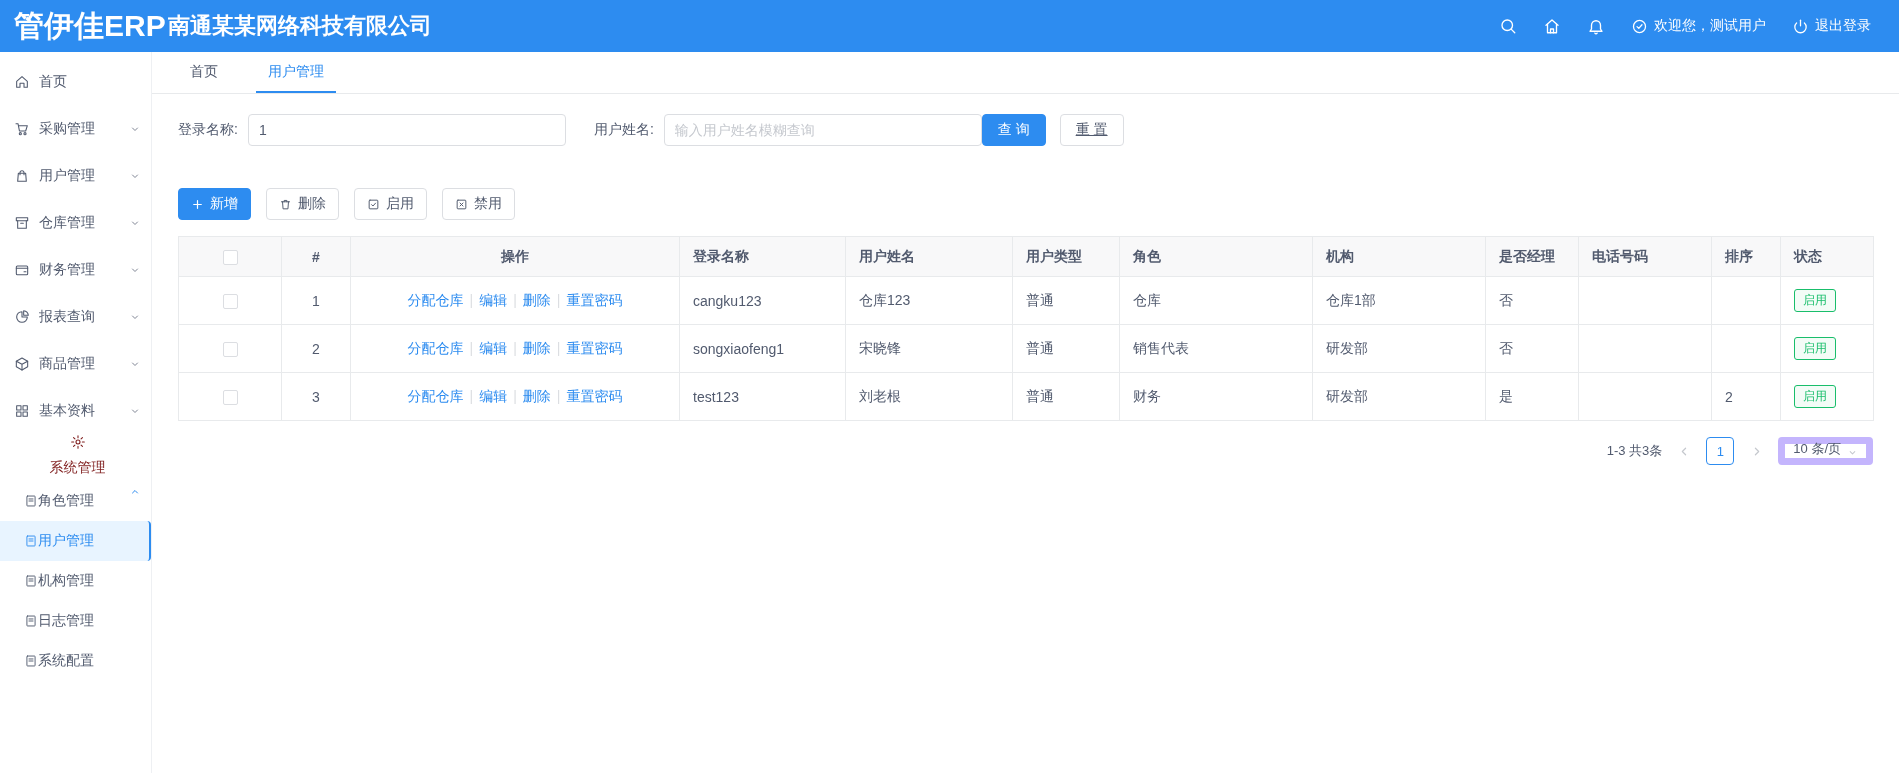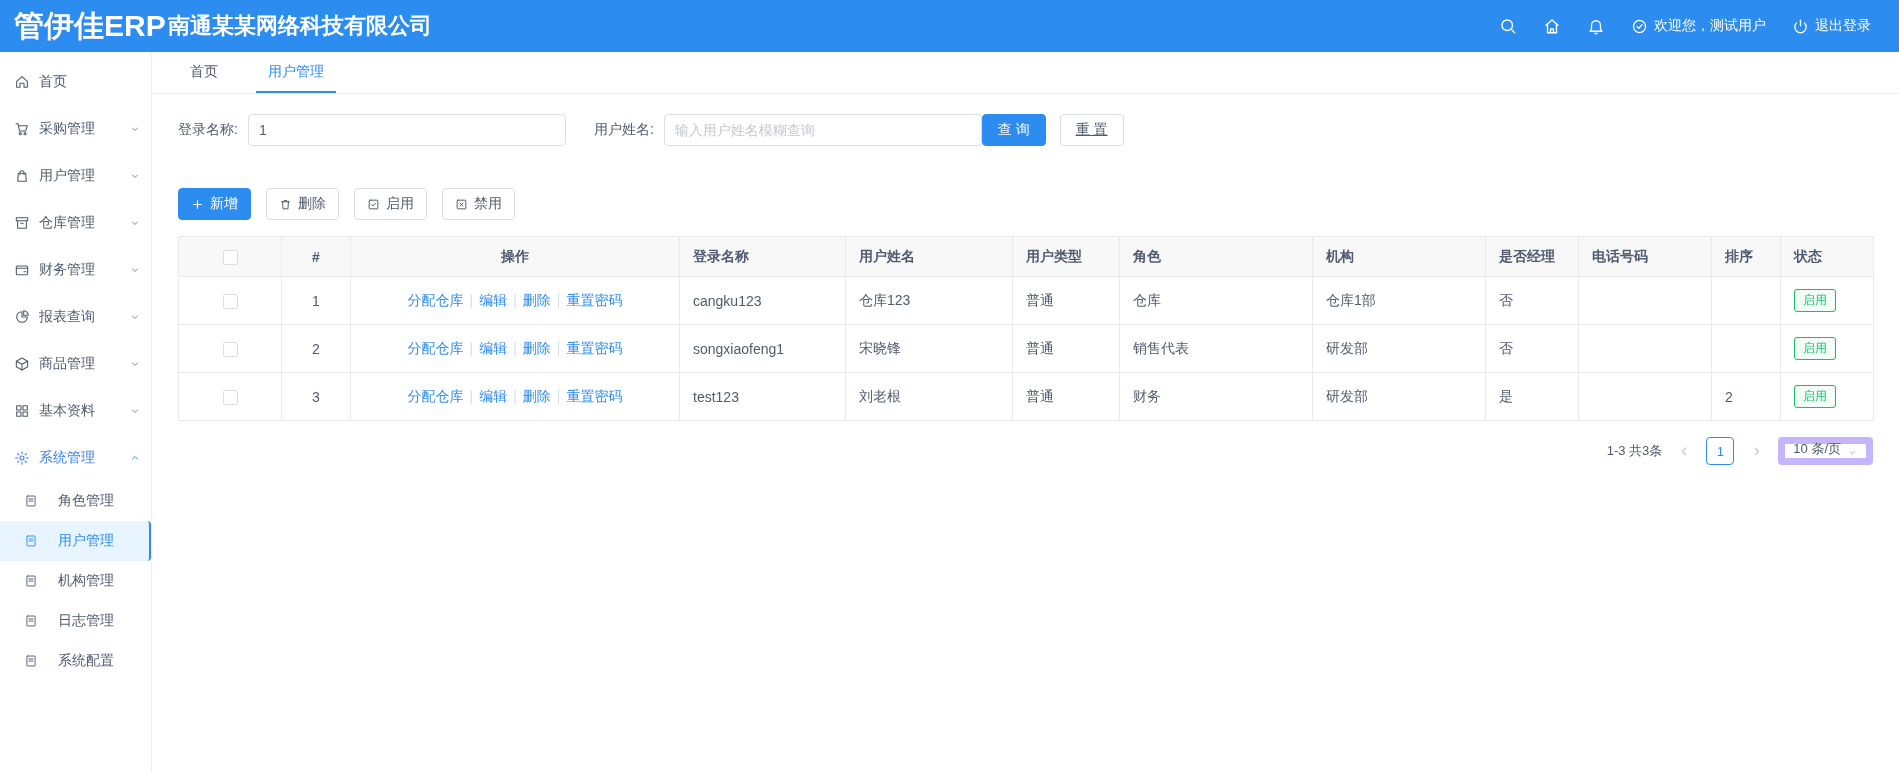--- a/index.html
+++ b/index.html
@@ -16,23 +16,23 @@
   .logo { width:152px; padding-left:14px; font-size:30px; font-weight:bold; white-space:nowrap; }
   .company { font-size:22px; font-weight:600; margin-left:16px; white-space:nowrap; }
   .topbar-right { margin-left:auto; display:flex; align-items:center; gap:26px; padding-right:28px; }
   .tb-item { display:flex; align-items:center; gap:6px; cursor:pointer; white-space:nowrap; }
 
   
   .layout { display:flex; height:721px; }
   .sidebar { width:152px; min-width:152px; border-right:1px solid #eef0f3; padding-top:6px; background:#fff; }
   .menu-item { height:47px; display:flex; align-items:center; gap:9px; padding:0 10px 0 14px; cursor:pointer; color:#515a6e; }
   .menu-item .chev { margin-left:auto; color:#808695; }
-  .menu-item.active { color:#3b82f6; }
+  .menu-item.active { color:#7f1d1d;flex-direction:column; }
   .menu-item.active .chev { color:#2d8cf0; }
-  .sub-item { height:40px; display:flex; align-items:center; gap:20px; padding-left:24px; cursor:pointer; color:#515a6e; margin-right:2px; }
+  .sub-item { height:40px; display:flex; align-items:center; gap:0; padding-left:24px; cursor:pointer; color:#515a6e; margin-right:2px; }
   .sub-item.active { background:#e8f4ff; color:#2d8cf0; border-right:2px solid #2d8cf0; border-radius:0 4px 4px 0; margin-right:0; }
 
   .main { flex:1; display:flex; flex-direction:column; min-width:0; }
 
   
   .tabbar { height:42px; display:flex; align-items:stretch; padding-left:26px; gap:26px; border-bottom:1px solid #e8eaec; background:#fff; }
   .tab { display:flex; align-items:center; padding:0 12px; color:#515a6e; cursor:pointer; border-bottom:2px solid transparent; }
   .tab.active { color:#2d8cf0; border-bottom-color:#2d8cf0; }
 
   

